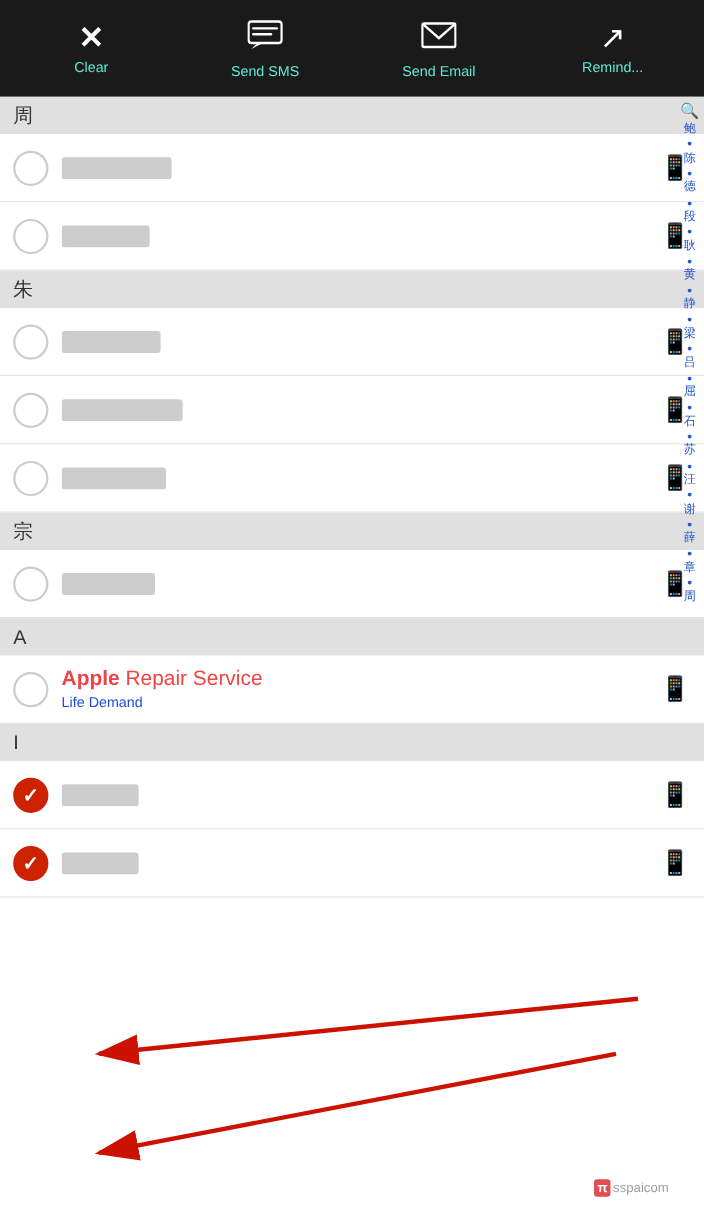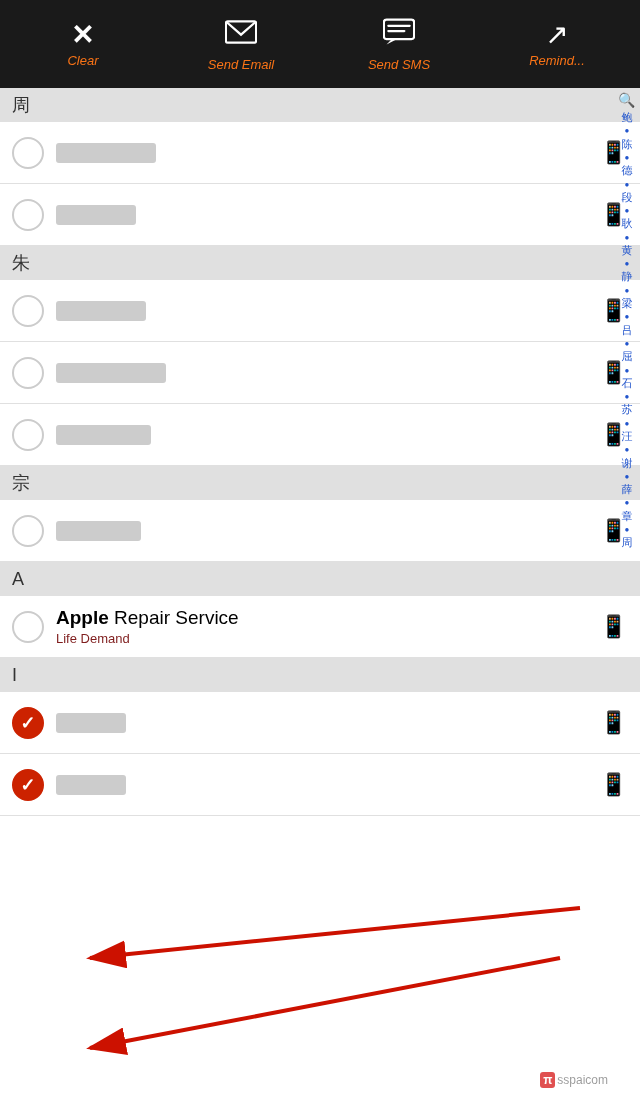--- a/index.html
+++ b/index.html
@@ -31,22 +31,21 @@
       cursor: pointer;
       height: 88px;
       gap: 4px;
     }
     .toolbar-item .icon {
       font-size: 28px;
       line-height: 1;
     }
     .toolbar-item .label {
       font-size: 13px;
-      color: #f97316;
-      font-style: italic;
+      color: #5eead4;
     }
     .toolbar-item:first-child .icon { color: #fff; }
 
     
     .x-icon {
       font-size: 30px;
       font-weight: bold;
       color: #fff;
     }
 
@@ -109,31 +108,31 @@
       font-size: 18px;
       font-weight: bold;
     }
 
     .contact-info {
       flex: 1;
       overflow: hidden;
     }
     .contact-name {
       font-size: 18px;
-      color: #000000;
+      color: #ef4444;
       white-space: nowrap;
       overflow: hidden;
       text-overflow: ellipsis;
     }
     .contact-name .bold {
       font-weight: bold;
     }
     .contact-subtitle {
       font-size: 13px;
-      color: #7f1d1d;
+      color: #1d4ed8;
       margin-top: 2px;
     }
 
     .phone-icon {
       font-size: 22px;
       color: #888;
       margin-left: 8px;
       flex-shrink: 0;
     }
 
@@ -215,42 +214,42 @@
     
     .icon-svg { width: 32px; height: 32px; }
   </style>
 </head>
 <body>
 
 <div class="toolbar">
   <div class="toolbar-item">
     <span class="icon x-icon">✕</span>
     <span class="label">Clear</span>
-  </div>
-  <div class="toolbar-item">
-    <span class="icon">
-      <svg class="icon-svg" viewBox="0 0 36 26" fill="none">
-        <rect x="1" y="1" width="34" height="24" rx="2" ry="2" stroke="white" stroke-width="2.5"></rect>
-        <polyline points="2,2 18,16 34,2" stroke="white" stroke-width="2.5" fill="none"></polyline>
-      </svg>
-    </span>
-    <span class="label">Send Email</span>
   </div>
   <div class="toolbar-item">
     <span class="icon">
       <svg class="icon-svg" viewBox="0 0 36 30" fill="white">
         <rect x="1" y="1" width="34" height="22" rx="3" ry="3" fill="none" stroke="white" stroke-width="2.5"></rect>
         <line x1="6" y1="8" x2="30" y2="8" stroke="white" stroke-width="2.5" stroke-linecap="round"></line>
         <line x1="6" y1="14" x2="24" y2="14" stroke="white" stroke-width="2.5" stroke-linecap="round"></line>
         <polygon points="10,23 4,29 16,23" fill="white"></polygon>
       </svg>
     </span>
     <span class="label">Send SMS</span>
   </div>
   <div class="toolbar-item">
+    <span class="icon">
+      <svg class="icon-svg" viewBox="0 0 36 26" fill="none">
+        <rect x="1" y="1" width="34" height="24" rx="2" ry="2" stroke="white" stroke-width="2.5"></rect>
+        <polyline points="2,2 18,16 34,2" stroke="white" stroke-width="2.5" fill="none"></polyline>
+      </svg>
+    </span>
+    <span class="label">Send Email</span>
+  </div>
+  <div class="toolbar-item">
     <span class="icon trend-icon">↗</span>
     <span class="label">Remind...</span>
   </div>
 </div>
 
 <div class="main">
   <div class="contact-list">
 
     <div class="section-header">
       <span>周</span>

